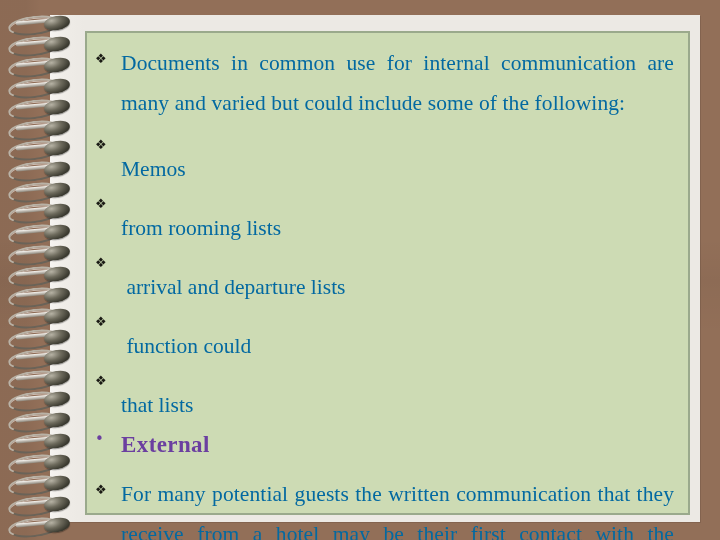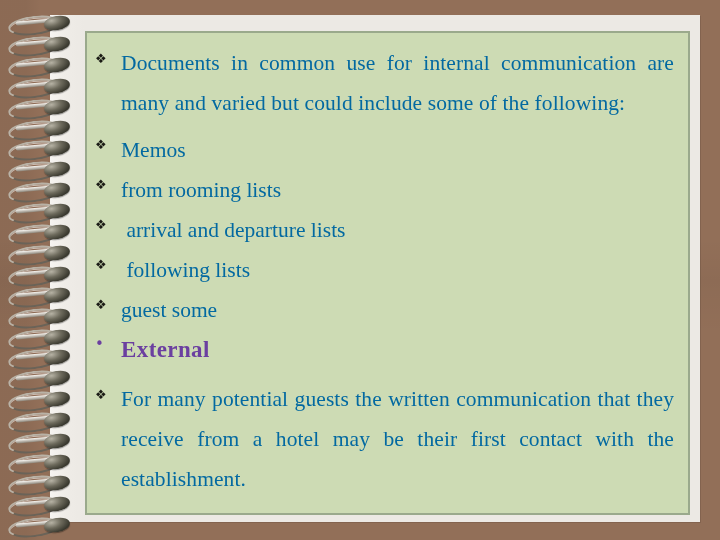--- a/index.html
+++ b/index.html
@@ -119,20 +119,21 @@
   
   .item { margin-top: 0; }
   .item .bullet-glyph {
     font-size: 13px;
     padding-top: 8px;
   }
   .item .bullet-text {
     font-size: 21.5px;
     line-height: 40px;
     white-space: pre;
+    margin-top: 19px;
   }
 
   
   .heading .bullet-glyph {
     font-size: 15px;
     padding-top: 7px;
     color: #6b3fa0;
   }
   .heading .bullet-text {
     font-size: 23px;
@@ -232,26 +233,26 @@
         <span class="bullet-text">from rooming lists</span>
       </div>
 
       <div class="bullet-row item">
         <span class="bullet-glyph">❖</span>
         <span class="bullet-text"> arrival and departure lists</span>
       </div>
 
       <div class="bullet-row item">
         <span class="bullet-glyph">❖</span>
-        <span class="bullet-text"> following lists</span>
-      </div>
-
-      <div class="bullet-row item">
-        <span class="bullet-glyph">❖</span>
-        <span class="bullet-text">guest some</span>
+        <span class="bullet-text"> function could</span>
+      </div>
+
+      <div class="bullet-row item">
+        <span class="bullet-glyph">❖</span>
+        <span class="bullet-text">that lists</span>
       </div>
 
       <div class="bullet-row heading">
         <span class="bullet-glyph">•</span>
         <span class="bullet-text">External</span>
       </div>
 
       <div class="gap-md"></div>
 
       <div class="bullet-row para">

